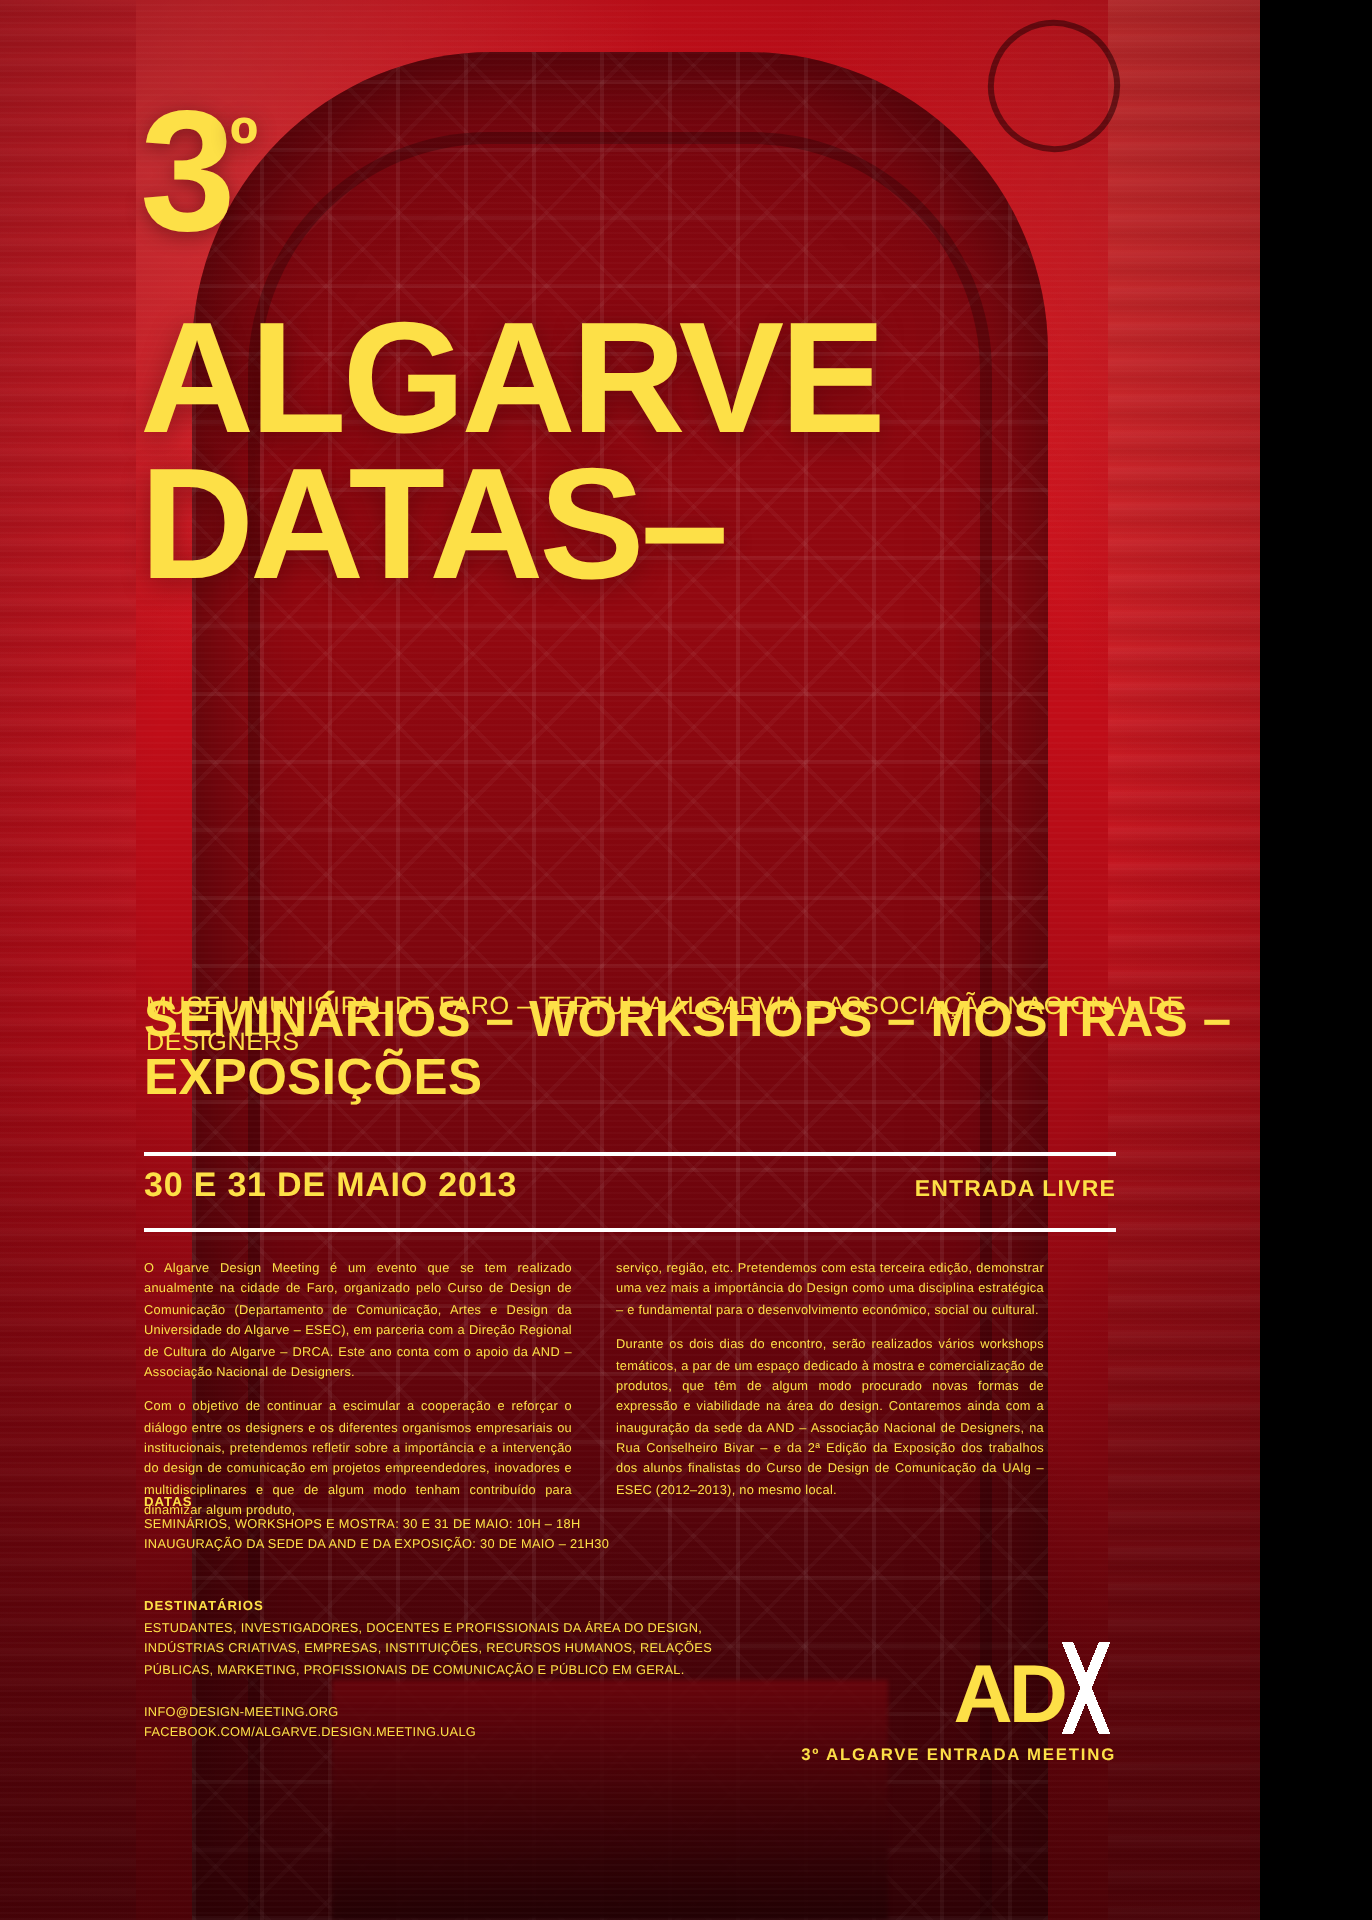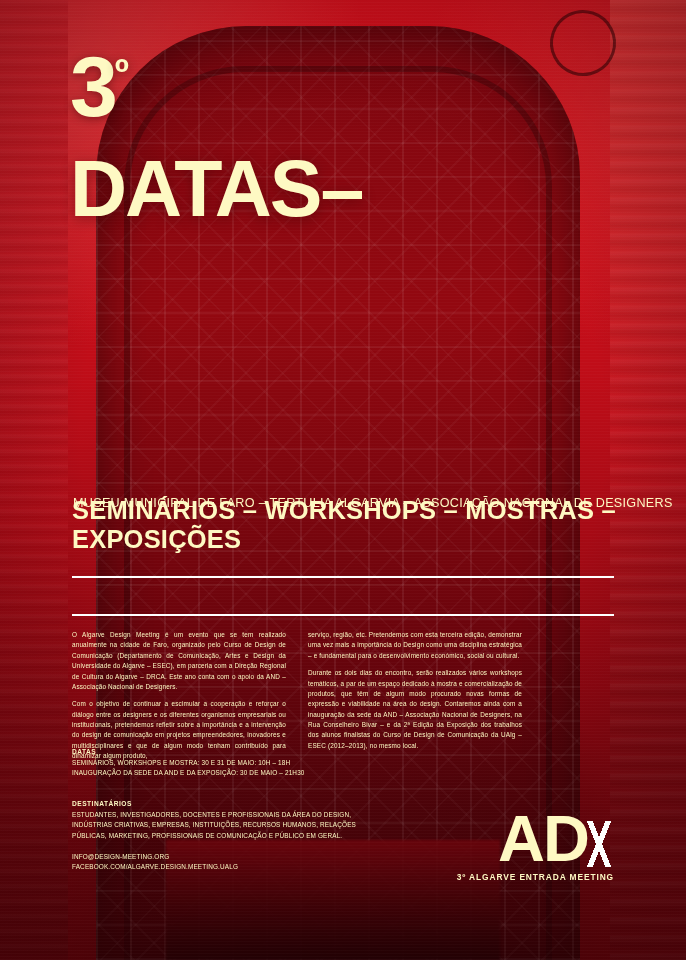--- a/index.html
+++ b/index.html
@@ -2,25 +2,25 @@
 <html><head>
 <meta charset="utf-8">
 <style>
   html, body {
     margin: 0;
     padding: 0;
     background: #000;
   }
   .poster {
     position: relative;
-    width: 686px;
+    width: 630px;
     height: 960px;
     overflow: hidden;
     font-family: "Liberation Sans", sans-serif;
-    color: #fef9c3;
+    color: #fde047;
     background: #b3000f;
   }
 
   
   .bg {
     position: absolute;
     inset: 0;
     background:
       radial-gradient(ellipse 60% 40% at 12% 8%, rgba(255,90,90,0.55), rgba(0,0,0,0) 70%),
       radial-gradient(ellipse 50% 35% at 95% 12%, rgba(255,70,70,0.40), rgba(0,0,0,0) 70%),
@@ -245,21 +245,21 @@
   #contact-section .line { font-size: 6.4px; }
 
   
   .logo {
     position: absolute;
     right: 72px;
     bottom: 78px;
     text-align: right;
   }
   .logo .mark {
-    font-size: 65px;
+    font-size: 41px;
     font-weight: bold;
     letter-spacing: -2px;
     line-height: 0.85;
     position: relative;
     display: inline-block;
   }
   .logo .mark .slash {
     display: inline-block;
     width: 30px;
     height: 46px;
@@ -295,30 +295,35 @@
     <div class="grain"></div>
   </div>
 
   <div class="content">
 
     <div class="ordinal">
       <span>3</span><sup>º</sup>
     </div>
 
     <div class="title">
+      <div>ALGARVE</div>
       <div>DATAS–</div>
     </div>
 
     <div class="subtitle">SEMINÁRIOS – WORKSHOPS – MOSTRAS – EXPOSIÇÕES</div>
 
     <div class="venues">
       <div>MUSEU MUNICIPAL DE FARO – TERTULIA ALGARVIA – ASSOCIAÇÃO NACIONAL DE DESIGNERS</div>
     </div>
 
     <div class="rule-top"></div>
+    <div class="dateline">
+      <div class="date">30 E 31 DE MAIO 2013</div>
+      <div class="free">ENTRADA LIVRE</div>
+    </div>
     <div class="rule-bottom"></div>
 
     <div class="body-cols">
       <div class="col">
         <p>O Algarve Design Meeting é um evento que se tem realizado anualmente na cidade de Faro, organizado pelo Curso de Design de Comunicação (Departamento de Comunicação, Artes e Design da Universidade do Algarve – ESEC), em parceria com a Direção Regional de Cultura do Algarve – DRCA. Este ano conta com o apoio da AND – Associação Nacional de Designers.</p>
         <p>Com o objetivo de continuar a escimular a cooperação e reforçar o diálogo entre os designers e os diferentes organismos empresariais ou institucionais, pretendemos refletir sobre a importância e a intervenção do design de comunicação em projetos empreendedores, inovadores e multidisciplinares e que de algum modo tenham contribuído para dinamizar algum produto,</p>
       </div>
       <div class="col">
         <p>serviço, região, etc. Pretendemos com esta terceira edição, demonstrar uma vez mais a importância do Design como uma disciplina estratégica – e fundamental para o desenvolvimento económico, social ou cultural.</p>
         <p>Durante os dois dias do encontro, serão realizados vários workshops temáticos, a par de um espaço dedicado à mostra e comercialização de produtos, que têm de algum modo procurado novas formas de expressão e viabilidade na área do design. Contaremos ainda com a inauguração da sede da AND – Associação Nacional de Designers, na Rua Conselheiro Bivar – e da 2ª Edição da Exposição dos trabalhos dos alunos finalistas do Curso de Design de Comunicação da UAlg – ESEC (2012–2013), no mesmo local.</p>

